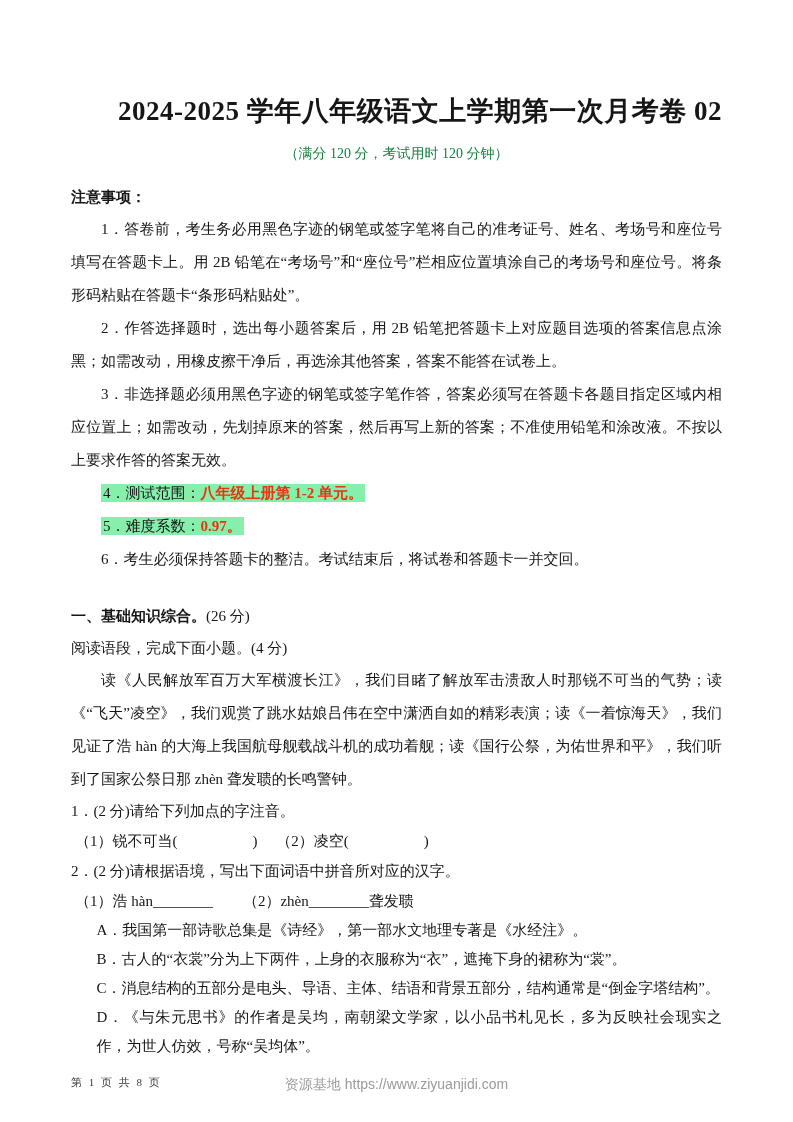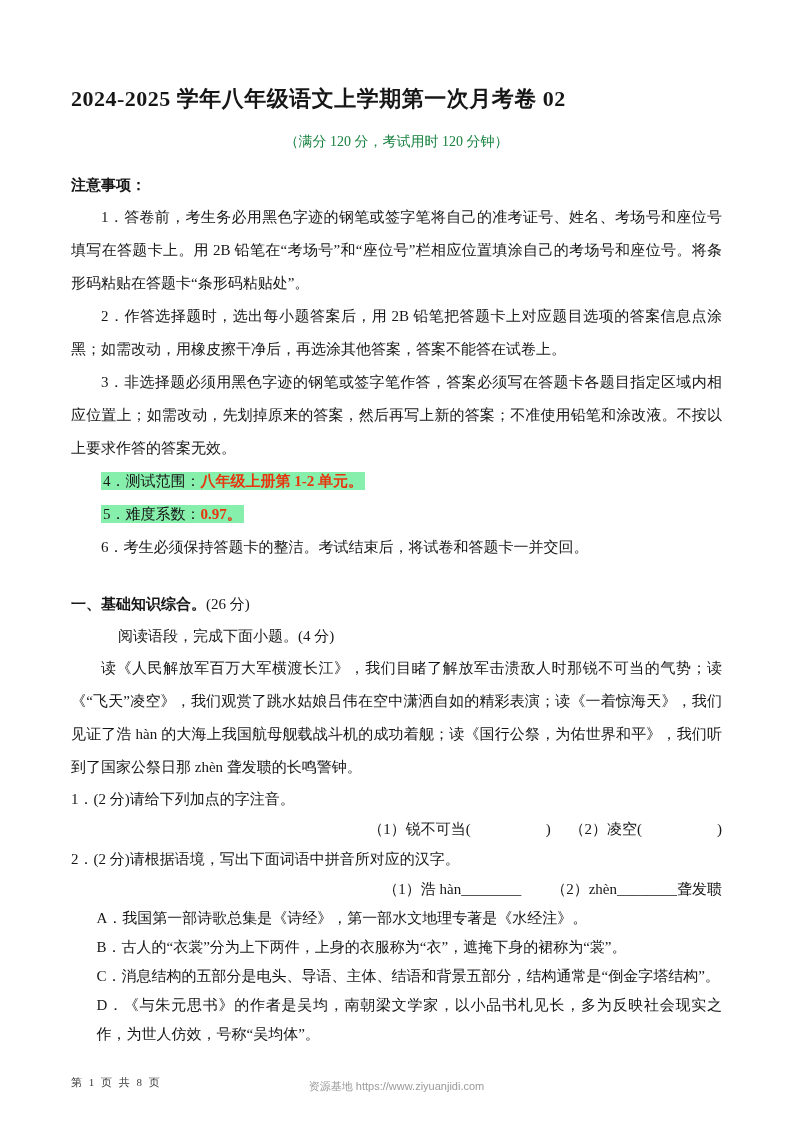--- a/index.html
+++ b/index.html
@@ -10,26 +10,27 @@
     width: 793px;
     height: 1122px;
     background: #ffffff;
     padding: 84px 71px 0 71px;
     font-family: "Liberation Serif", "DejaVu Serif", serif;
     font-size: 15px;
     color: #161616;
     overflow: hidden;
   }
   .title {
-    font-size: 22px;
+    font-size: 27px;
     font-weight: bold;
-    text-align: left;
+    text-align: right;
     line-height: 30px;
     margin-bottom: 18px;
     letter-spacing: 0.5px;
+    margin-top: 12px;
   }
   .subtitle {
     font-size: 14px;
     text-align: center;
     line-height: 19px;
     margin-bottom: 17px;
     color: #15803d;
   }
   .notice-heading {
     font-family: "Liberation Sans", "DejaVu Sans", sans-serif;
@@ -43,28 +44,28 @@
     text-align: justify;
   }
   .hl { background: #86efac; padding: 1px 2px; }
   .red { color: #e8350e; font-weight: bold; }
   .section-heading {
     margin-top: 24px;
     line-height: 33px;
     font-size: 15px;
   }
   .section-heading .bold { font-weight: bold; }
-  .intro { line-height: 31px; margin-left: 47px; }
+  .intro { line-height: 31px; }
   .passage {
     line-height: 33px;
     text-indent: 2em;
     text-align: justify;
   }
   .q-stem { line-height: 30px; }
-  .q-line { line-height: 30px; padding-left: 4px; text-align: right; }
+  .q-line { line-height: 30px; padding-left: 4px; }
   .option { line-height: 29px; padding-left: 1.7em; text-align: justify; }
   .footer {
     position: absolute;
     left: 71px;
     right: 71px;
     bottom: 28px;
     height: 24px;
   }
   .footer .page-num {
     position: absolute;
@@ -74,21 +75,21 @@
     letter-spacing: 2px;
     color: #3a3a3a;
     margin-top: 27px;
   }
   .footer .watermark {
     position: absolute;
     left: 0; right: 0;
     bottom: 0;
     text-align: center;
     font-family: "Liberation Sans", "DejaVu Sans", sans-serif;
-    font-size: 11px;
+    font-size: 14px;
     color: #9a9a9a;
   }
 </style>
 </head>
 <body>
 
 <div class="page">
 
   <div class="title">2024-2025 学年八年级语文上学期第一次月考卷 02</div>
 

